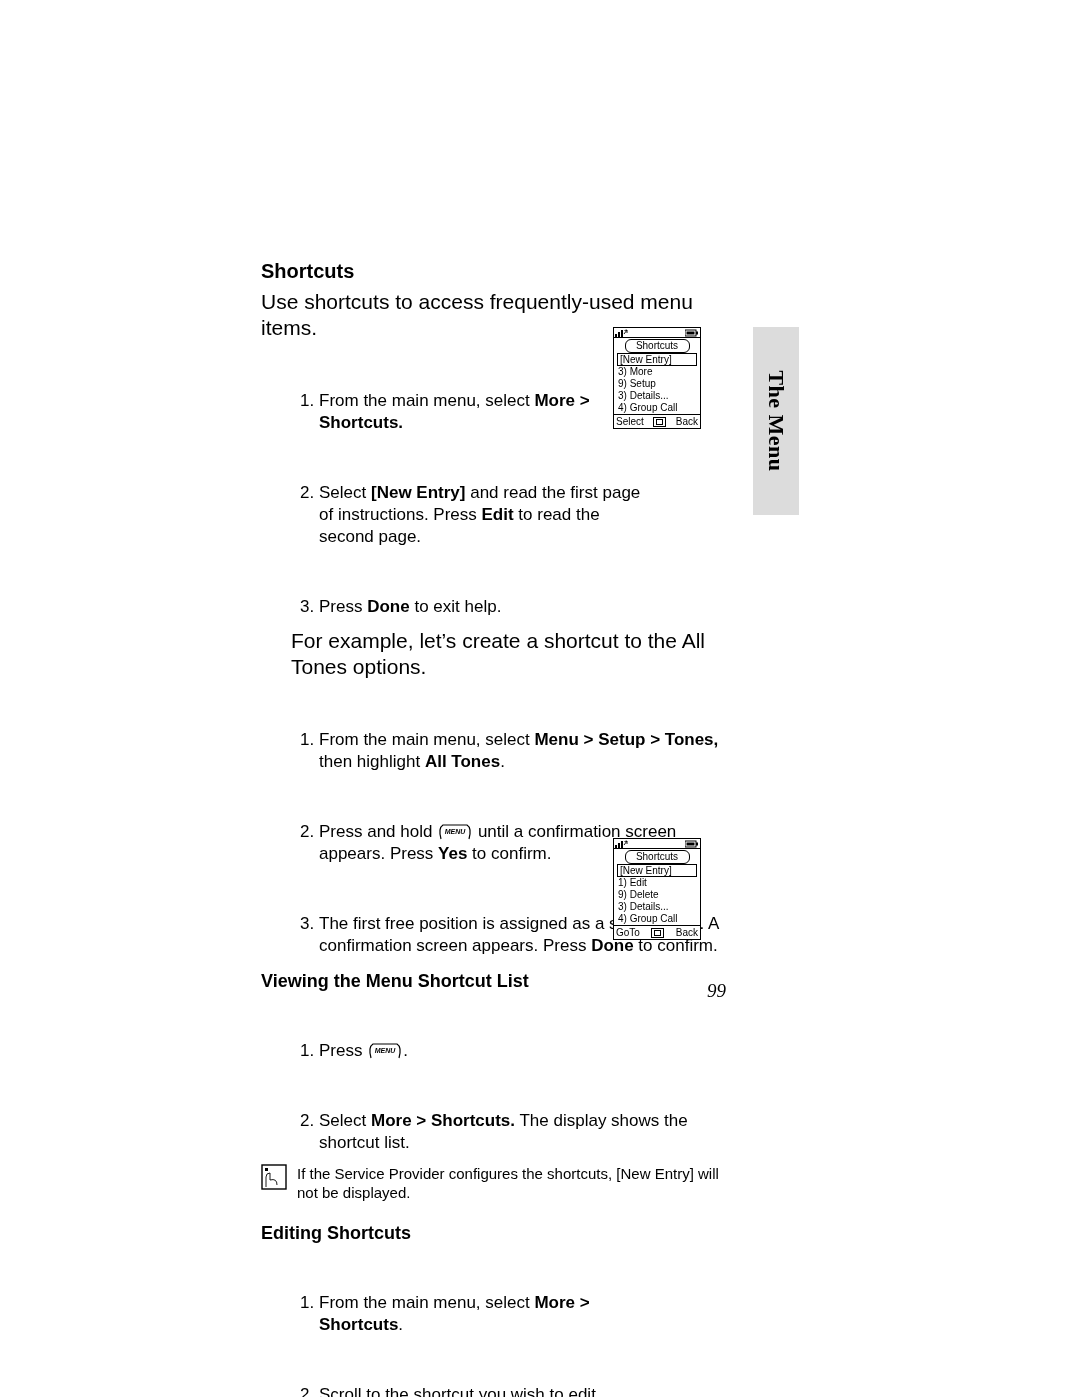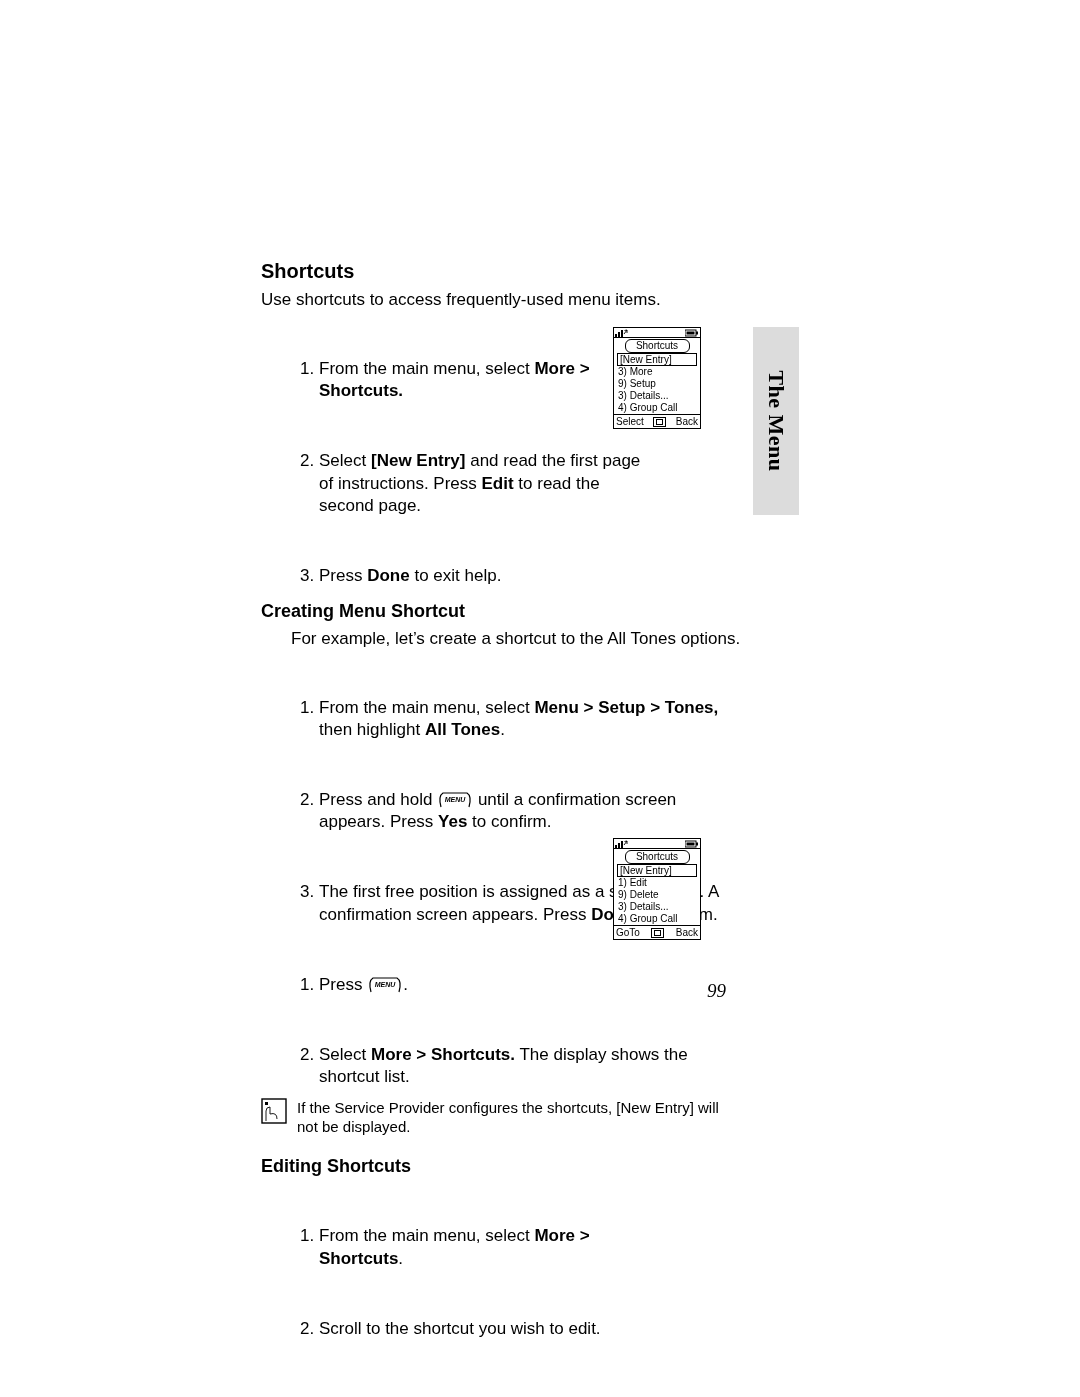--- a/index.html
+++ b/index.html
@@ -28,21 +28,21 @@
     font-weight: bold;
     margin: 0 0 6px 0;
     font-family: Arial, Helvetica, sans-serif;
   }
   .sub-title {
     font-size: 18px;
     font-weight: bold;
     margin: 14px 0 6px 0;
   }
   .body-text {
-    font-size: 17px;
+    font-size: 21px;
     margin: 0 0 8px 0;
     line-height: 1.25;
   }
   ol.steps {
     margin: 4px 0 8px 0;
     padding-left: 58px;
     font-size: 17px;
   }
   ol.steps > li {
     margin-bottom: 10px;
@@ -196,41 +196,41 @@
         <span>From the main menu, select </span><span class="bold">More &gt; Shortcuts.</span>
       </li>
       <li>
         <span>Select </span><span class="bold">[New Entry]</span><span> and read the first page of instructions. Press </span><span class="bold">Edit</span><span> to read the second page.</span>
       </li>
       <li>
         <span>Press </span><span class="bold">Done</span><span> to exit help.</span>
       </li>
     </ol>
 
-    <div class="sub-title">Creating Menu Shortcut</div>
     <div class="body-text" style="padding-left:30px;">For example, let’s create a shortcut to the All Tones options.</div>
     <ol class="steps">
       <li>
         <span>From the main menu, select </span><span class="bold">Menu &gt; Setup &gt; Tones,</span><span> then highlight </span><span class="bold">All Tones</span><span>.</span>
       </li>
       <li>
         <span>Press and hold </span>
         <span class="menu-key">
           <svg width="36" height="16" viewBox="0 0 36 16">
             <path d="M4 15 Q1 4 6 1 L30 1 Q35 4 32 15" fill="#fff" stroke="#000" stroke-width="1.2"></path>
             <text x="18" y="10" text-anchor="middle" font-family="Arial" font-size="7" font-style="italic" font-weight="bold">MENU</text>
           </svg>
         </span>
         <span> until a confirmation screen appears. Press </span><span class="bold">Yes</span><span> to confirm.</span>
       </li>
       <li>
         <span>The first free position is assigned as a shortcut key. A confirmation screen appears. Press </span><span class="bold">Done</span><span> to confirm.</span>
       </li>
     </ol>
 
+    <div class="sub-title">Viewing the Menu Shortcut List</div>
     <ol class="steps">
       <li>
         <span>Press </span>
         <span class="menu-key">
           <svg width="36" height="16" viewBox="0 0 36 16">
             <path d="M4 15 Q1 4 6 1 L30 1 Q35 4 32 15" fill="#fff" stroke="#000" stroke-width="1.2"></path>
             <text x="18" y="10" text-anchor="middle" font-family="Arial" font-size="7" font-style="italic" font-weight="bold">MENU</text>
           </svg>
         </span><span>.</span>
       </li>

